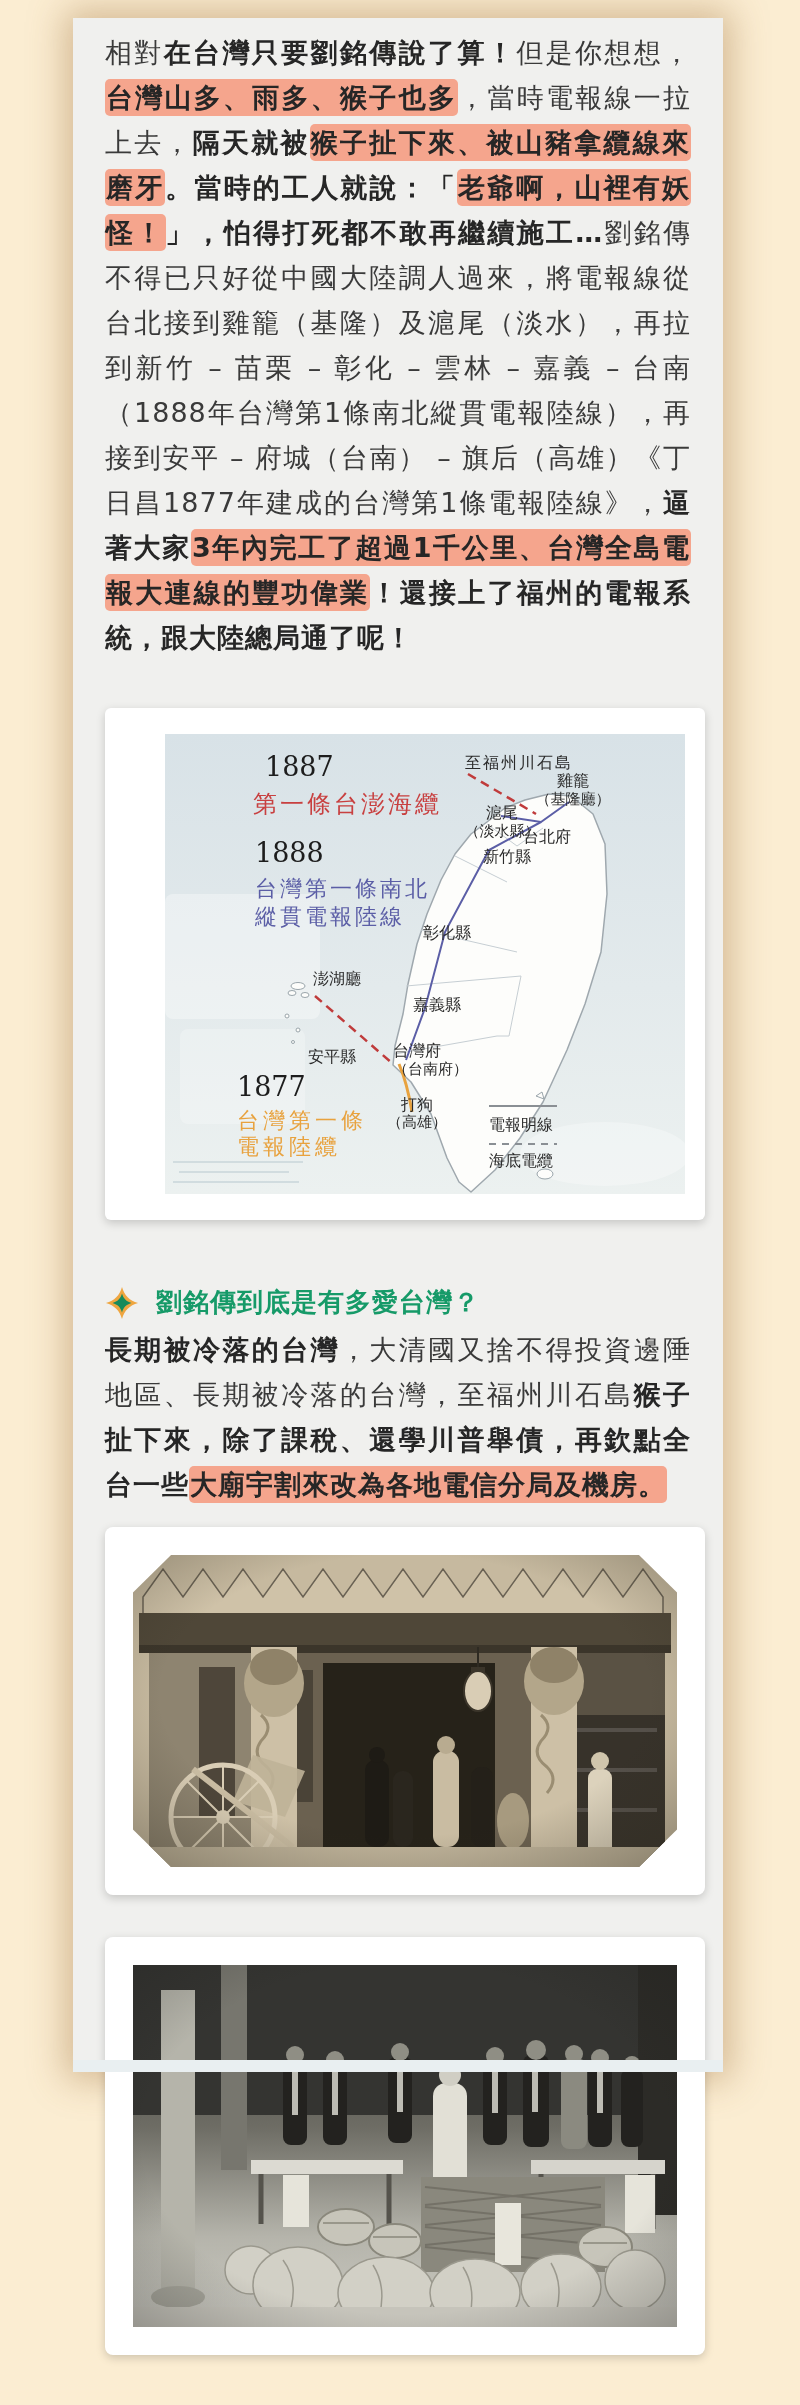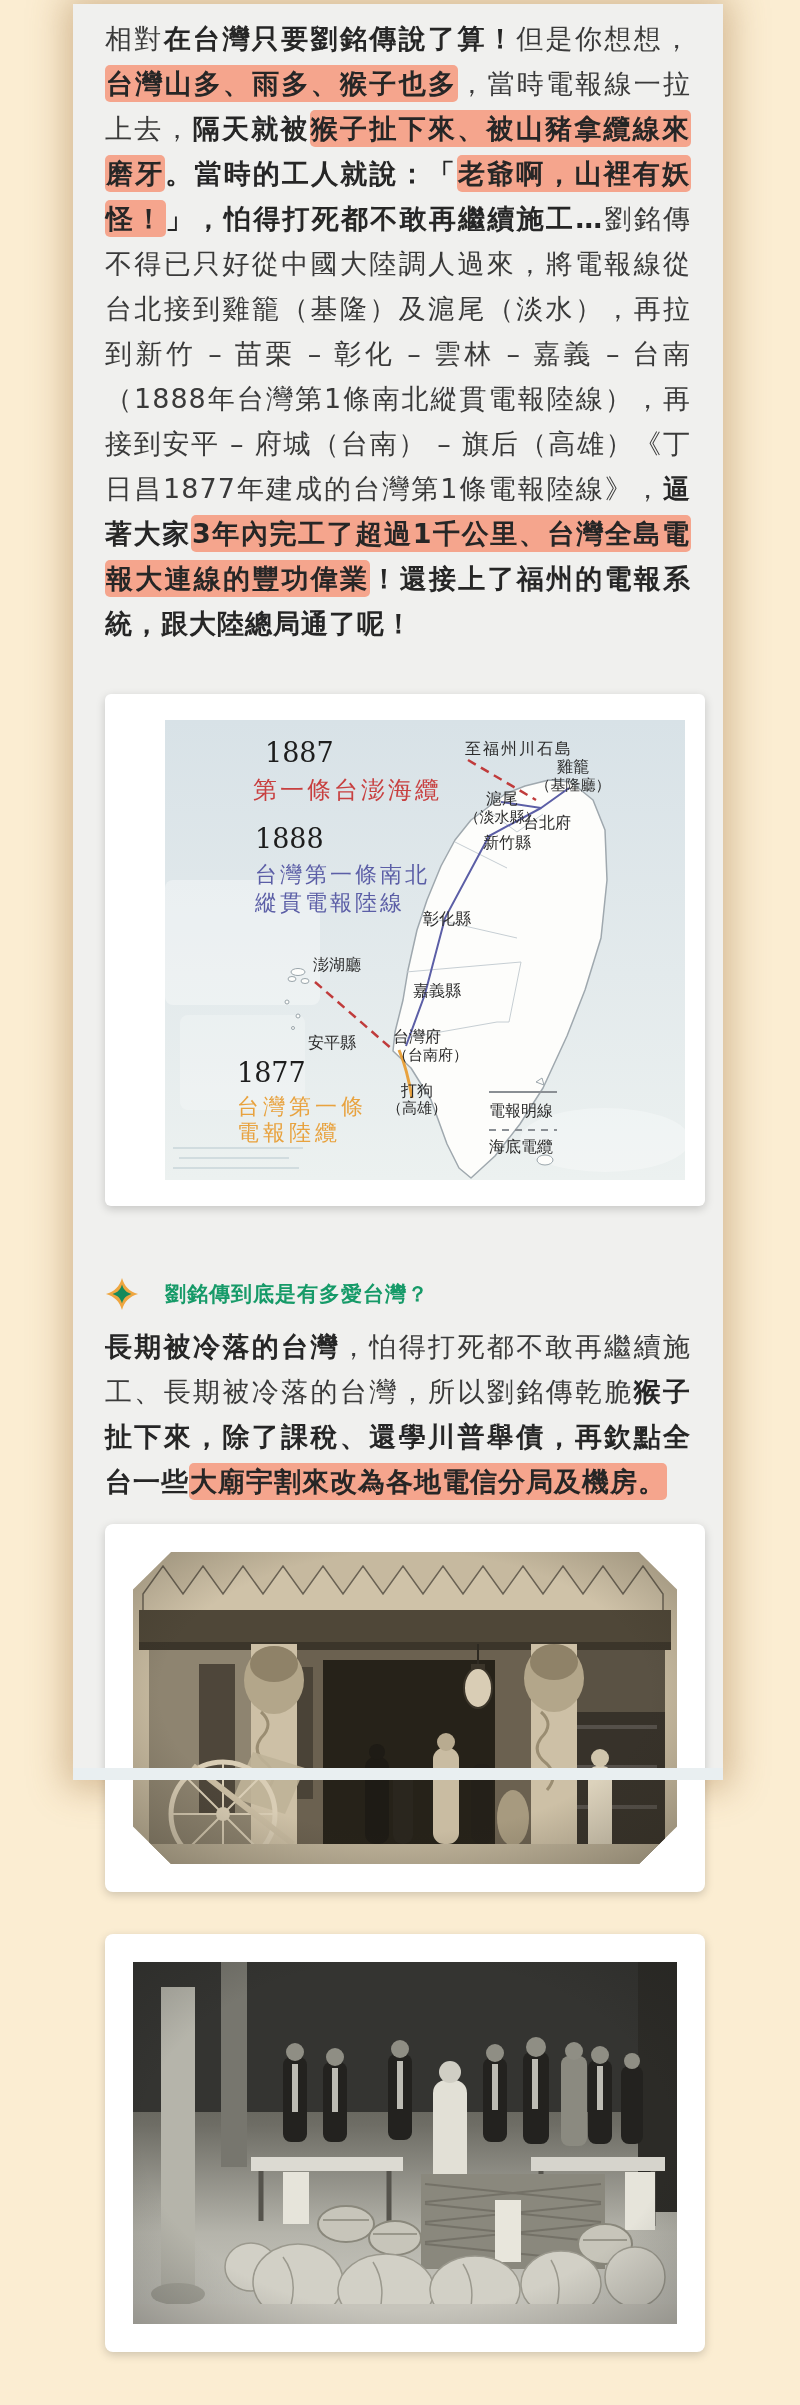--- a/index.html
+++ b/index.html
@@ -2,21 +2,21 @@
 <html><head>
 <meta charset="utf-8">
 <style>
   html,body{margin:0;padding:0;}
   body{
     width:800px;height:2405px;position:relative;overflow:hidden;
     background:#FBEDD2;
     font-family:"DejaVu Sans",sans-serif;
   }
   .card{
-    position:absolute;left:73px;top:4px;width:650px;height:1776px;
+    position:absolute;left:73px;top:18px;width:650px;height:2054px;
     background:#F0F0EE;
     box-shadow:0 0 34px 8px rgba(150,100,45,0.38);
   }
   .content{padding:12px 32px 0 32px;}
   p.body-text{
     margin:0;font-size:27px;line-height:45px;color:#3a3a3a;
     text-align:justify;letter-spacing:1px;
   }
   .run.b{font-weight:bold;color:#262626;}
   .run.hb{
@@ -31,21 +31,21 @@
   .map-frame{padding:26px 60px;}
   .photo-frame{padding:28px;border-radius:8px;}
   .map-canvas{display:block;width:520px;height:460px;background:linear-gradient(180deg,#D8E2E7 0%,#E3EAEC 55%,#ECF1F0 100%);}
   .photo1-canvas{display:block;width:544px;height:312px;
     clip-path:polygon(7% 0,93% 0,100% 12%,100% 88%,93% 100%,7% 100%,0 88%,0 12%);}
   .photo2-canvas{display:block;width:544px;height:362px;}
   .section-heading{
     display:flex;align-items:center;gap:10px;margin:58px 0 0 0;
   }
   .section-heading h2{
-    margin:16px;font-size:21px;font-weight:bold;color:#169A68;letter-spacing:1px;
+    margin:7px;font-size:26px;font-weight:bold;color:#169A68;letter-spacing:1px;
   }
   .star-icon{width:34px;height:34px;flex:0 0 auto;}
   .p2{margin-top:22px;}
   .photo1-fig{margin-top:20px;}
   .photo2-fig{margin-top:42px;}
   .next-peek{position:absolute;left:0;bottom:0;width:100%;height:12px;background:#E9EFF1;}
   
   .mt{font-family:"DejaVu Serif",serif;fill:#2a2a2a;}
   .mt-year{font-size:27px;fill:#1d1d1d;}
   .mt-red{font-size:24px;fill:#C84040;letter-spacing:3px;}
@@ -128,21 +128,21 @@
     </div>
 
     <div class="section-heading">
       <svg class="star-icon" viewBox="0 0 36 36" xmlns="http://www.w3.org/2000/svg">
         <path d="M18,1 C20.5,10 26,15.5 35,18 C26,20.5 20.5,26 18,35 C15.5,26 10,20.5 1,18 C10,15.5 15.5,10 18,1 Z" fill="#EFA640"></path>
         <path d="M18,8 C19.6,13.5 22.5,16.4 28,18 C22.5,19.6 19.6,22.5 18,28 C16.4,22.5 13.5,19.6 8,18 C13.5,16.4 16.4,13.5 18,8 Z" fill="#178A5B"></path>
       </svg>
       <h2>劉銘傳到底是有多愛台灣？</h2>
     </div>
 
-    <p class="body-text p2"><span class="run b">長期被冷落的台灣</span><span class="run n">，怕得打死都不敢再繼續施工、長期被冷落的台灣，所以劉銘傳乾脆</span><span class="run b">猴子扯下來，除了課稅、還學川普舉債，再欽點全台一些</span><span class="run hb">大廟宇割來改為各地電信分局及機房。</span></p>
+    <p class="body-text p2"><span class="run b">長期被冷落的台灣</span><span class="run n">，大清國又捨不得投資邊陲地區、長期被冷落的台灣，至福州川石島</span><span class="run b">猴子扯下來，除了課稅、還學川普舉債，再欽點全台一些</span><span class="run hb">大廟宇割來改為各地電信分局及機房。</span></p>
 
     <div class="figure photo-frame photo1-fig">
       <svg class="photo1-canvas" viewBox="0 0 544 312" xmlns="http://www.w3.org/2000/svg">
         <defs>
           <radialGradient id="vig1" cx="50%" cy="45%" r="75%">
             <stop offset="60%" stop-color="#2e2a1e" stop-opacity="0"></stop>
             <stop offset="100%" stop-color="#2e2a1e" stop-opacity="0.38"></stop>
           </radialGradient>
         </defs>
         <rect width="544" height="312" fill="#C6B99F"></rect>

